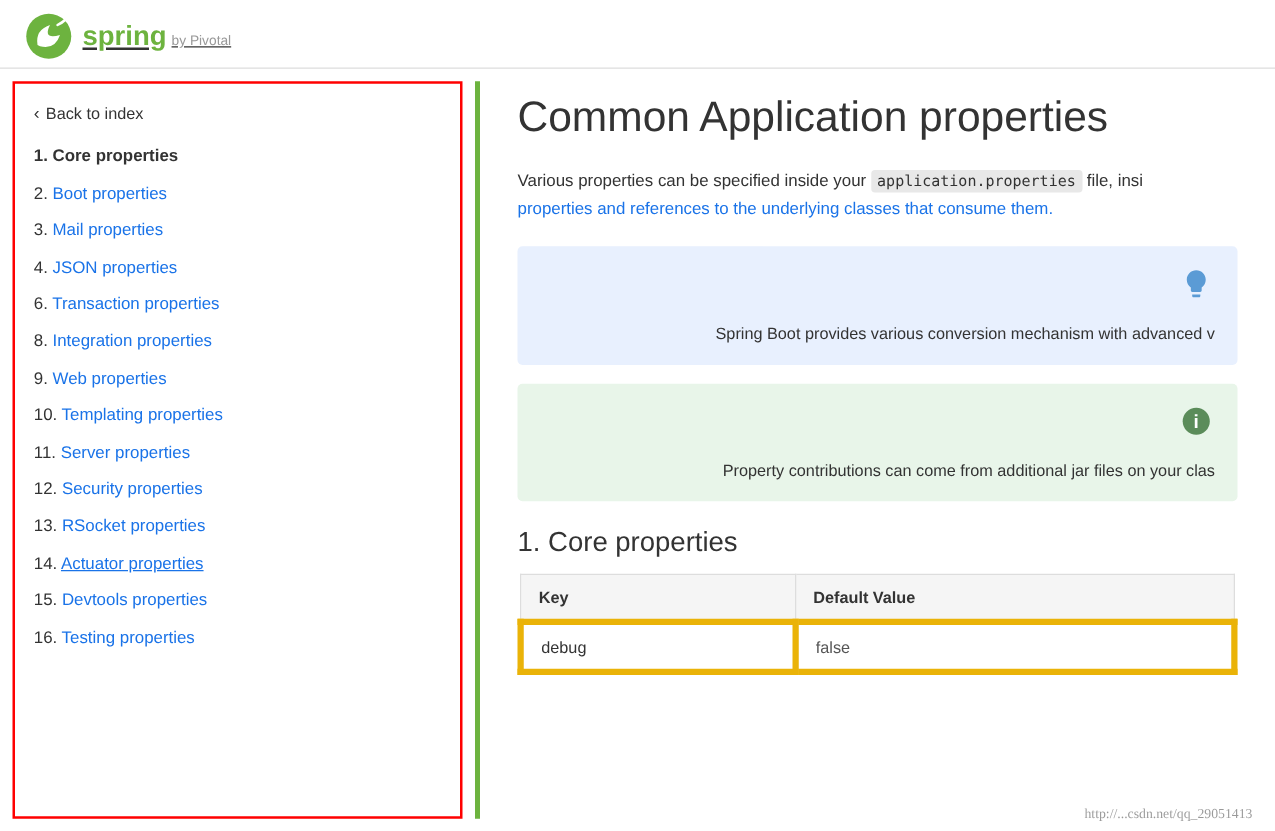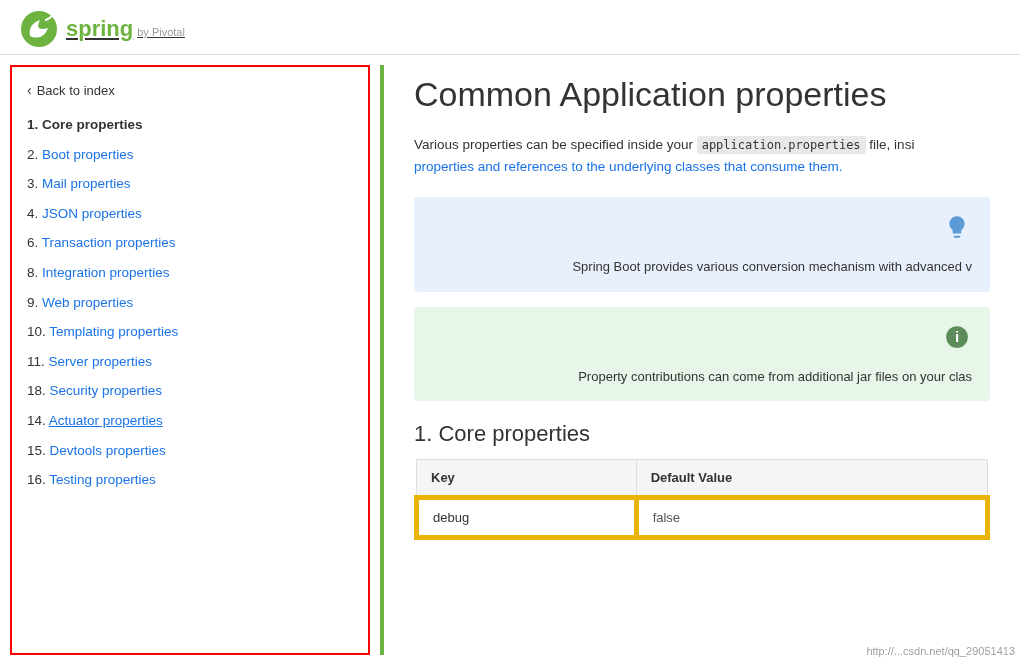--- a/index.html
+++ b/index.html
@@ -187,24 +187,25 @@
       color: #333;
     }
     .properties-table td.default-val {
       color: #555;
     }
 
     
     .watermark {
       position: fixed;
       bottom: 8px;
-      right: 5px;
+      right: 18px;
       font-size: 11px;
       color: rgba(0,0,0,0.4);
       pointer-events: none;
+      font-family: Liberation Serif, serif;
     }
   </style>
 </head>
 <body>
 
 <div class="header">
   <div class="logo-container">
 
     <svg class="logo-icon" viewBox="0 0 38 38" xmlns="http://www.w3.org/2000/svg">
       <circle cx="19" cy="19" r="18" fill="#6db33f"></circle>
@@ -256,22 +257,26 @@
       </li>
       <li>
         <span>10. </span>
         <a href="#">Templating properties</a>
       </li>
       <li>
         <span>11. </span>
         <a href="#">Server properties</a>
       </li>
       <li>
-        <span>18. </span>
+        <span>12. </span>
         <a href="#">Security properties</a>
+      </li>
+      <li>
+        <span>13. </span>
+        <a href="#">RSocket properties</a>
       </li>
       <li>
         <span>14. </span>
         <a href="#" class="underlined">Actuator properties</a>
       </li>
       <li>
         <span>15. </span>
         <a href="#">Devtools properties</a>
       </li>
       <li>

